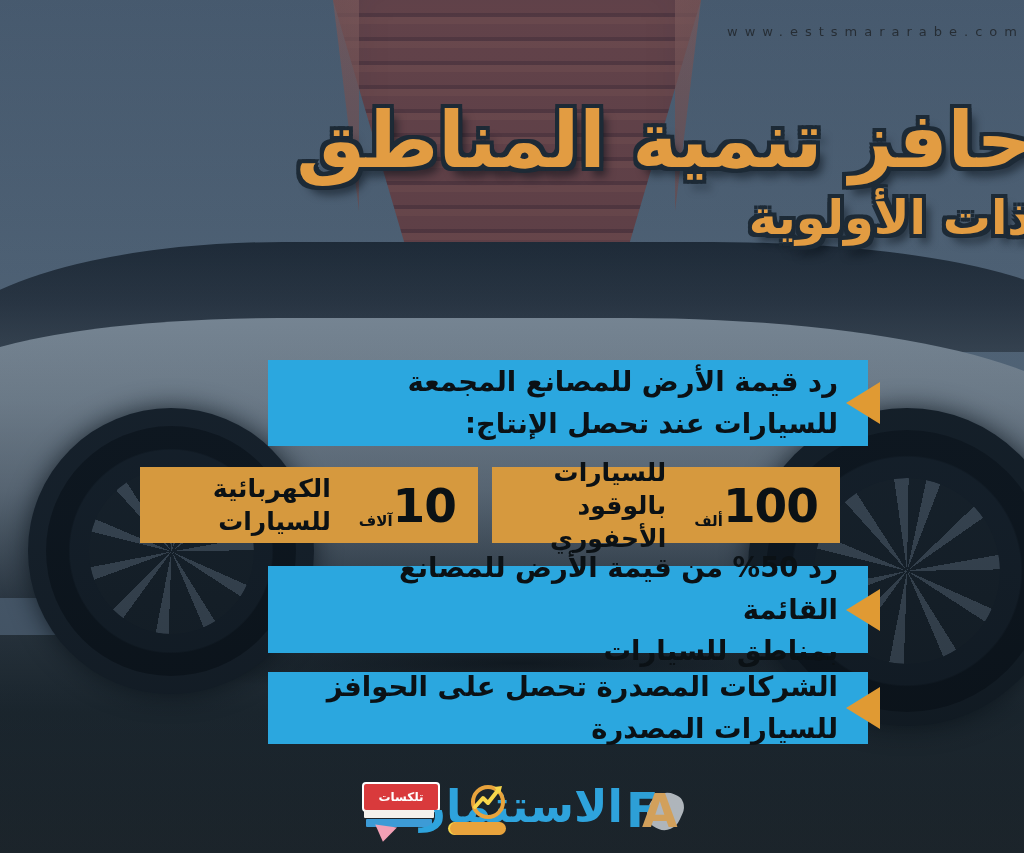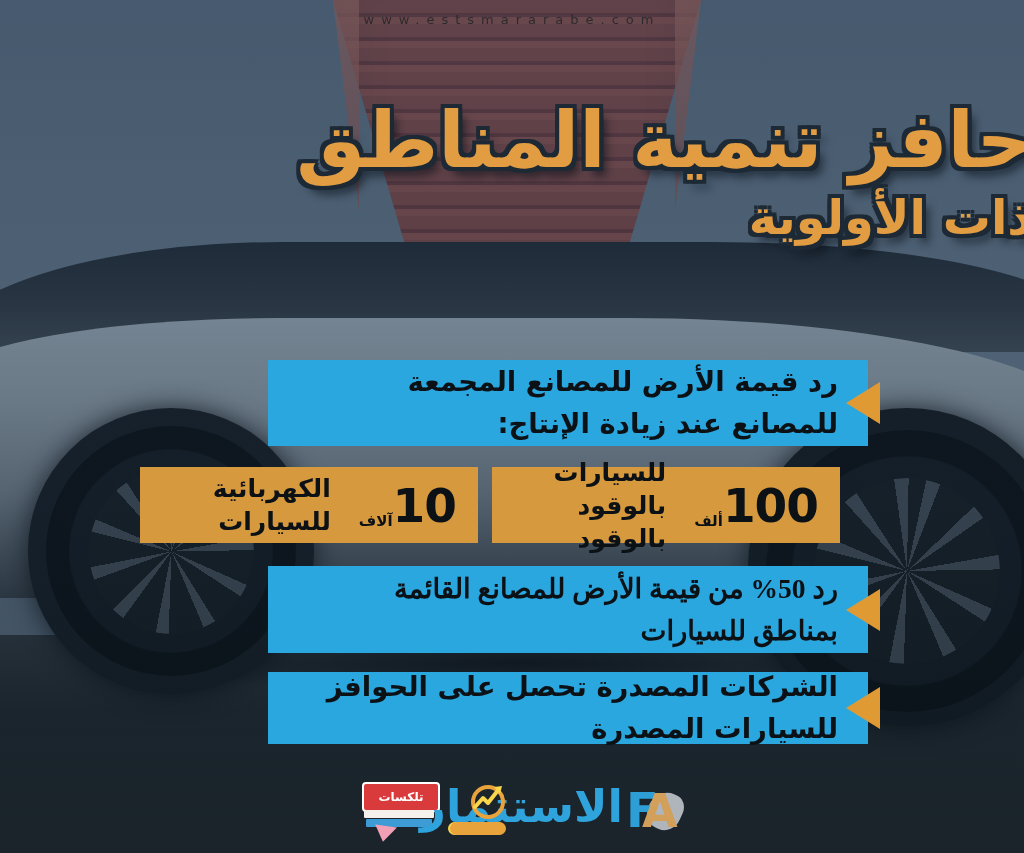--- a/index.html
+++ b/index.html
@@ -47,42 +47,42 @@
     -webkit-mask:radial-gradient(circle,#000 0 72%,transparent 73%);
             mask:radial-gradient(circle,#000 0 72%,transparent 73%);
   }
   .wheel-front{left:46px;top:426px;width:250px;height:250px;}
   .wheel-rear{left:766px;top:430px;width:282px;height:282px;}
   .road{left:0;bottom:0;width:1024px;height:218px;background:linear-gradient(180deg,#2b343b 0%,#1e272d 35%,#232a2f 100%);}
   .car-shadow{left:120px;bottom:160px;width:800px;height:60px;border-radius:50%;background:radial-gradient(ellipse,#0a0f13 0%,transparent 70%);opacity:.8;}
   .tint{inset:0;background:linear-gradient(180deg,rgba(46,78,110,.18) 0%,rgba(25,48,70,.22) 60%,rgba(10,22,32,.30) 100%);}
   
   .watermark{
-    left:0;top:12px;width:100%;text-align:center;
+    left:0;top:24px;width:100%;text-align:right;
     font-size:13px;letter-spacing:7px;color:#1e2226;opacity:.8;font-weight:500;
   }
   
   .title{left:8px;top:92px;width:100%;direction:rtl;color:#E29C42;font-weight:700;}
   .title-line1{font-size:77px;line-height:1.28;}
   .title-line2{font-size:48px;line-height:1.12;}
   .title-line1,.title-line2{
     text-shadow:
       -4px -4px 0 #1d2a36, 4px -4px 0 #1d2a36,-4px 4px 0 #1d2a36, 4px 4px 0 #1d2a36,
       -4px 0 0 #1d2a36, 4px 0 0 #1d2a36, 0 -4px 0 #1d2a36, 0 4px 0 #1d2a36,
       7px 9px 8px rgba(5,12,20,.55);
   }
   
   .banner{
     left:268px;width:600px;box-sizing:border-box;
     background:#2BA7DF;direction:rtl;display:flex;flex-direction:column;justify-content:center;
     padding:6px 30px 6px 40px;color:#0b1115;font-weight:900;text-align:right;
   }
   .banner-line{font-size:27.5px;line-height:1.52;}
   .banner-1{top:360px;height:86px;text-align:right;}
-  .banner-2{top:566px;height:87px;font-family:Liberation Serif, serif;}
+  .banner-2{top:566px;height:87px;}
   .banner-3{top:672px;height:72px;}
   .arrow{
     position:absolute;left:-610px; 
   }
   .banner .arrow{
     left:auto;right:-12px;top:50%;transform:translateY(-50%);
     width:0;height:0;border-top:21px solid transparent;border-bottom:21px solid transparent;
     border-right:34px solid #E09A33;
   }
   
@@ -134,32 +134,32 @@
 
   <div class="layer watermark">www.estsmararabe.com</div>
 
   <div class="layer title">
     <div class="title-line1">حافز تنمية المناطق</div>
     <div class="title-line2">ذات الأولوية</div>
   </div>
 
   <div class="layer banner banner-1">
     <div class="banner-line">رد قيمة الأرض للمصانع المجمعة</div>
-    <div class="banner-line">للمصانع عند زيادة الإنتاج:</div>
+    <div class="banner-line">للسيارات عند تحصل الإنتاج:</div>
     <div class="arrow"></div>
   </div>
 
   <div class="layer stat stat-right">
     <div class="stat-num">
       <div class="stat-value">100</div>
       <div class="stat-unit">ألف</div>
     </div>
     <div class="stat-label">
       <div>للسيارات بالوقود</div>
-      <div>بالوقود</div>
+      <div>الأحفوري</div>
     </div>
   </div>
 
   <div class="layer stat stat-left">
     <div class="stat-num">
       <div class="stat-value">10</div>
       <div class="stat-unit">آلاف</div>
     </div>
     <div class="stat-label">
       <div>الكهربائية</div>

